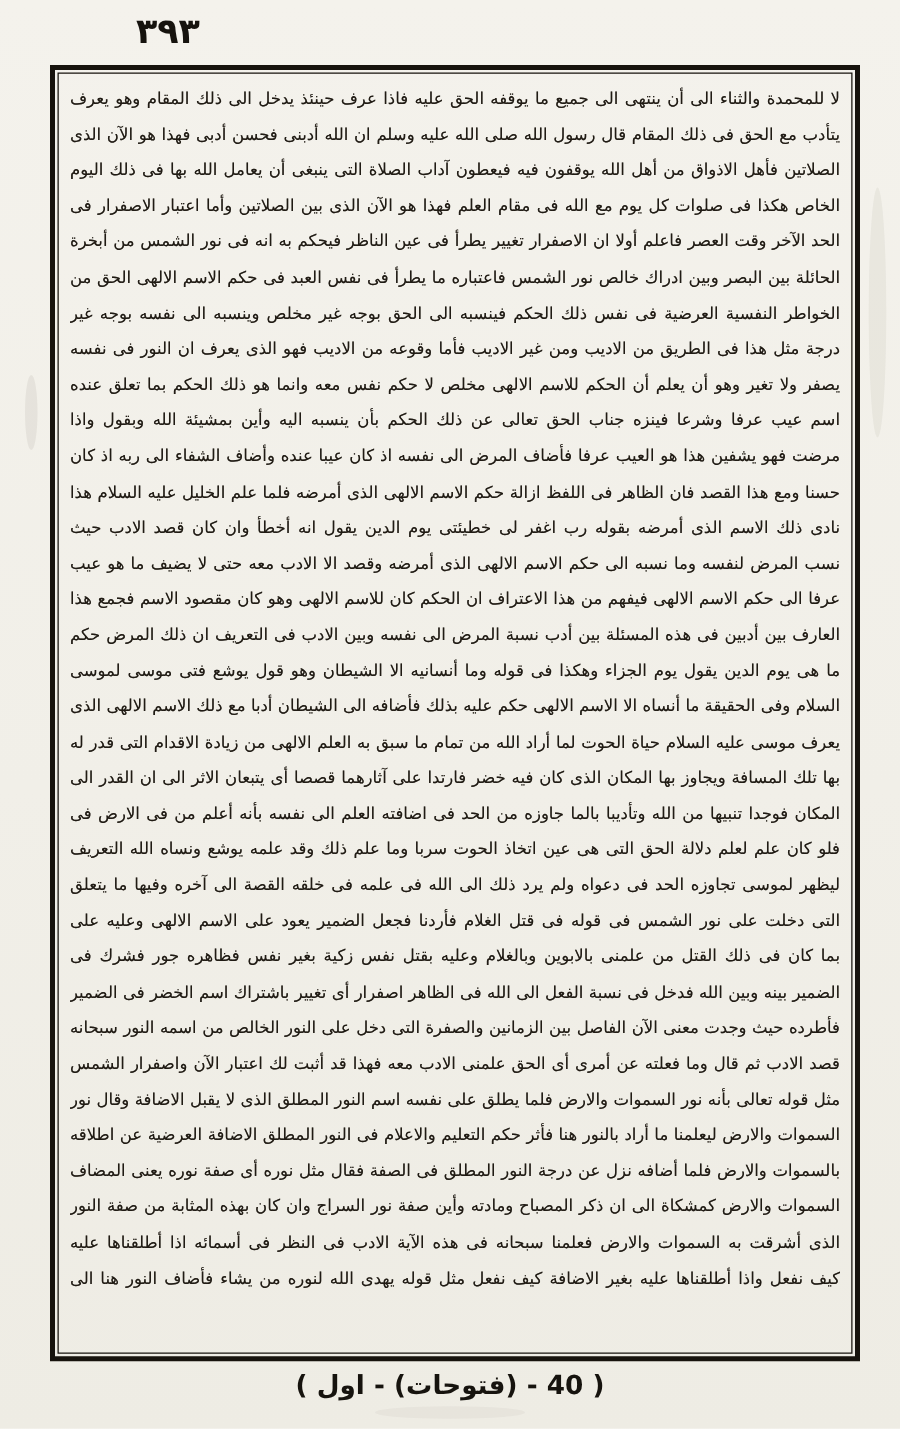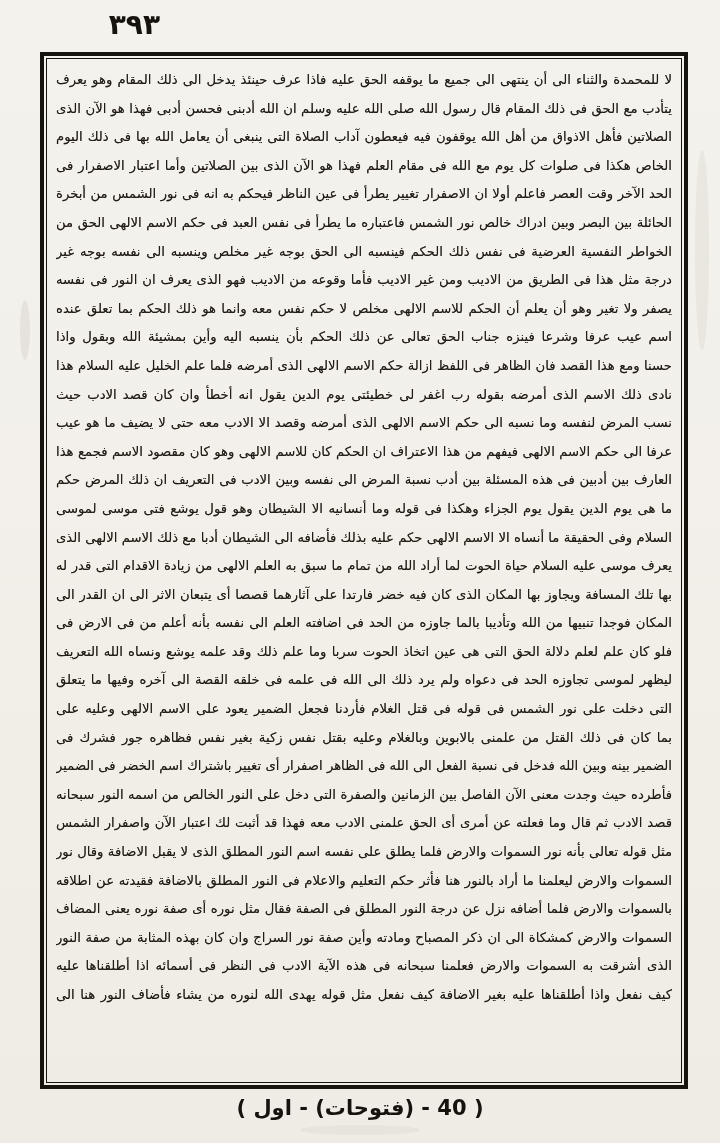--- a/index.html
+++ b/index.html
@@ -54,39 +54,40 @@
       <div class="line">لا للمحمدة والثناء الى أن ينتهى الى جميع ما يوقفه الحق عليه فاذا عرف حينئذ يدخل الى ذلك المقام وهو يعرف كيف</div>
       <div class="line">يتأدب مع الحق فى ذلك المقام قال رسول الله صلى الله عليه وسلم ان الله أدبنى فحسن أدبى فهذا هو الآن الذى بين</div>
       <div class="line">الصلاتين فأهل الاذواق من أهل الله يوقفون فيه فيعطون آداب الصلاة التى ينبغى أن يعامل الله بها فى ذلك اليوم</div>
       <div class="line">الخاص هكذا فى صلوات كل يوم مع الله فى مقام العلم فهذا هو الآن الذى بين الصلاتين وأما اعتبار الاصفرار فى انه</div>
       <div class="line">الحد الآخر وقت العصر فاعلم أولا ان الاصفرار تغيير يطرأ فى عين الناظر فيحكم به انه فى نور الشمس من أبخرة الارض</div>
       <div class="line">الحائلة بين البصر وبين ادراك خالص نور الشمس فاعتباره ما يطرأ فى نفس العبد فى حكم الاسم الالهى الحق من</div>
       <div class="line">الخواطر النفسية العرضية فى نفس ذلك الحكم فينسبه الى الحق بوجه غير مخلص وينسبه الى نفسه بوجه غير مخلص</div>
       <div class="line">درجة مثل هذا فى الطريق من الاديب ومن غير الاديب فأما وقوعه من الاديب فهو الذى يعرف ان النور فى نفسه لم</div>
       <div class="line">يصفر ولا تغير وهو أن يعلم أن الحكم للاسم الالهى مخلص لا حكم نفس معه وانما هو ذلك الحكم بما تعلق عنده</div>
       <div class="line">اسم عيب عرفا وشرعا فينزه جناب الحق تعالى عن ذلك الحكم بأن ينسبه اليه وأين بمشيئة الله وبقول واذا</div>
+      <div class="line">مرضت فهو يشفين هذا هو العيب عرفا فأضاف المرض الى نفسه اذ كان عيبا عنده وأضاف الشفاء الى ربه اذ كان</div>
       <div class="line">حسنا ومع هذا القصد فان الظاهر فى اللفظ ازالة حكم الاسم الالهى الذى أمرضه فلما علم الخليل عليه السلام هذا القدر</div>
       <div class="line">نادى ذلك الاسم الذى أمرضه بقوله رب اغفر لى خطيئتى يوم الدين يقول انه أخطأ وان كان قصد الادب حيث</div>
       <div class="line">نسب المرض لنفسه وما نسبه الى حكم الاسم الالهى الذى أمرضه وقصد الا الادب معه حتى لا يضيف ما هو عيب عندهم</div>
       <div class="line">عرفا الى حكم الاسم الالهى فيفهم من هذا الاعتراف ان الحكم كان للاسم الالهى وهو كان مقصود الاسم فجمع هذا</div>
       <div class="line">العارف بين أدبين فى هذه المسئلة بين أدب نسبة المرض الى نفسه وبين الادب فى التعريف ان ذلك المرض حكم ذلك</div>
       <div class="line">ما هى يوم الدين يقول يوم الجزاء وهكذا فى قوله وما أنسانيه الا الشيطان وهو قول يوشع فتى موسى لموسى عليهما</div>
       <div class="line">السلام وفى الحقيقة ما أنساه الا الاسم الالهى حكم عليه بذلك فأضافه الى الشيطان أدبا مع ذلك الاسم الالهى الذى أنساه أن</div>
       <div class="line">يعرف موسى عليه السلام حياة الحوت لما أراد الله من تمام ما سبق به العلم الالهى من زيادة الاقدام التى قدر له أن يقطع</div>
       <div class="line">بها تلك المسافة ويجاوز بها المكان الذى كان فيه خضر فارتدا على آثارهما قصصا أى يتبعان الاثر الى ان القدر الى</div>
       <div class="line">المكان فوجدا تنبيها من الله وتأديبا بالما جاوزه من الحد فى اضافته العلم الى نفسه بأنه أعلم من فى الارض فى زمانه</div>
       <div class="line">فلو كان علم لعلم دلالة الحق التى هى عين اتخاذ الحوت سربا وما علم ذلك وقد علمه يوشع ونساه الله التعريف بذلك</div>
       <div class="line">ليظهر لموسى تجاوزه الحد فى دعواه ولم يرد ذلك الى الله فى علمه فى خلقه القصة الى آخره وفيها ما يتعلق باعتبار الصفرة</div>
       <div class="line">التى دخلت على نور الشمس فى قوله فى قتل الغلام فأردنا فجعل الضمير يعود على الاسم الالهى وعليه على الاسم الالهى</div>
       <div class="line">بما كان فى ذلك القتل من علمنى بالابوين وبالغلام وعليه بقتل نفس زكية بغير نفس فظاهره جور فشرك فى</div>
       <div class="line">الضمير بينه وبين الله فدخل فى نسبة الفعل الى الله فى الظاهر اصفرار أى تغيير باشتراك اسم الخضر فى الضمير معه مع</div>
       <div class="line">فأطرده حيث وجدت معنى الآن الفاصل بين الزمانين والصفرة التى دخل على النور الخالص من اسمه النور سبحانه</div>
       <div class="line">قصد الادب ثم قال وما فعلته عن أمرى أى الحق علمنى الادب معه فهذا قد أثبت لك اعتبار الآن واصفرار الشمس</div>
       <div class="line">مثل قوله تعالى بأنه نور السموات والارض فلما يطلق على نفسه اسم النور المطلق الذى لا يقبل الاضافة وقال نور</div>
-      <div class="line">السموات والارض ليعلمنا ما أراد بالنور هنا فأثر حكم التعليم والاعلام فى النور المطلق بالاضافة فقيدته عن اطلاقه</div>
+      <div class="line">السموات والارض ليعلمنا ما أراد بالنور هنا فأثر حكم التعليم والاعلام فى النور المطلق الاضافة العرضية عن اطلاقه</div>
       <div class="line">بالسموات والارض فلما أضافه نزل عن درجة النور المطلق فى الصفة فقال مثل نوره أى صفة نوره يعنى المضاف الى</div>
       <div class="line">السموات والارض كمشكاة الى ان ذكر المصباح ومادته وأين صفة نور السراج وان كان بهذه المثابة من صفة النور</div>
       <div class="line">الذى أشرقت به السموات والارض فعلمنا سبحانه فى هذه الآية الادب فى النظر فى أسمائه اذا أطلقناها عليه بالاضافة</div>
       <div class="line">كيف نفعل واذا أطلقناها عليه بغير الاضافة كيف نفعل مثل قوله يهدى الله لنوره من يشاء فأضاف النور هنا الى</div>
     </div>
   </div>
 </div>
 
 <div class="footer">( 40 - (فتوحات) - اول )</div>
 

